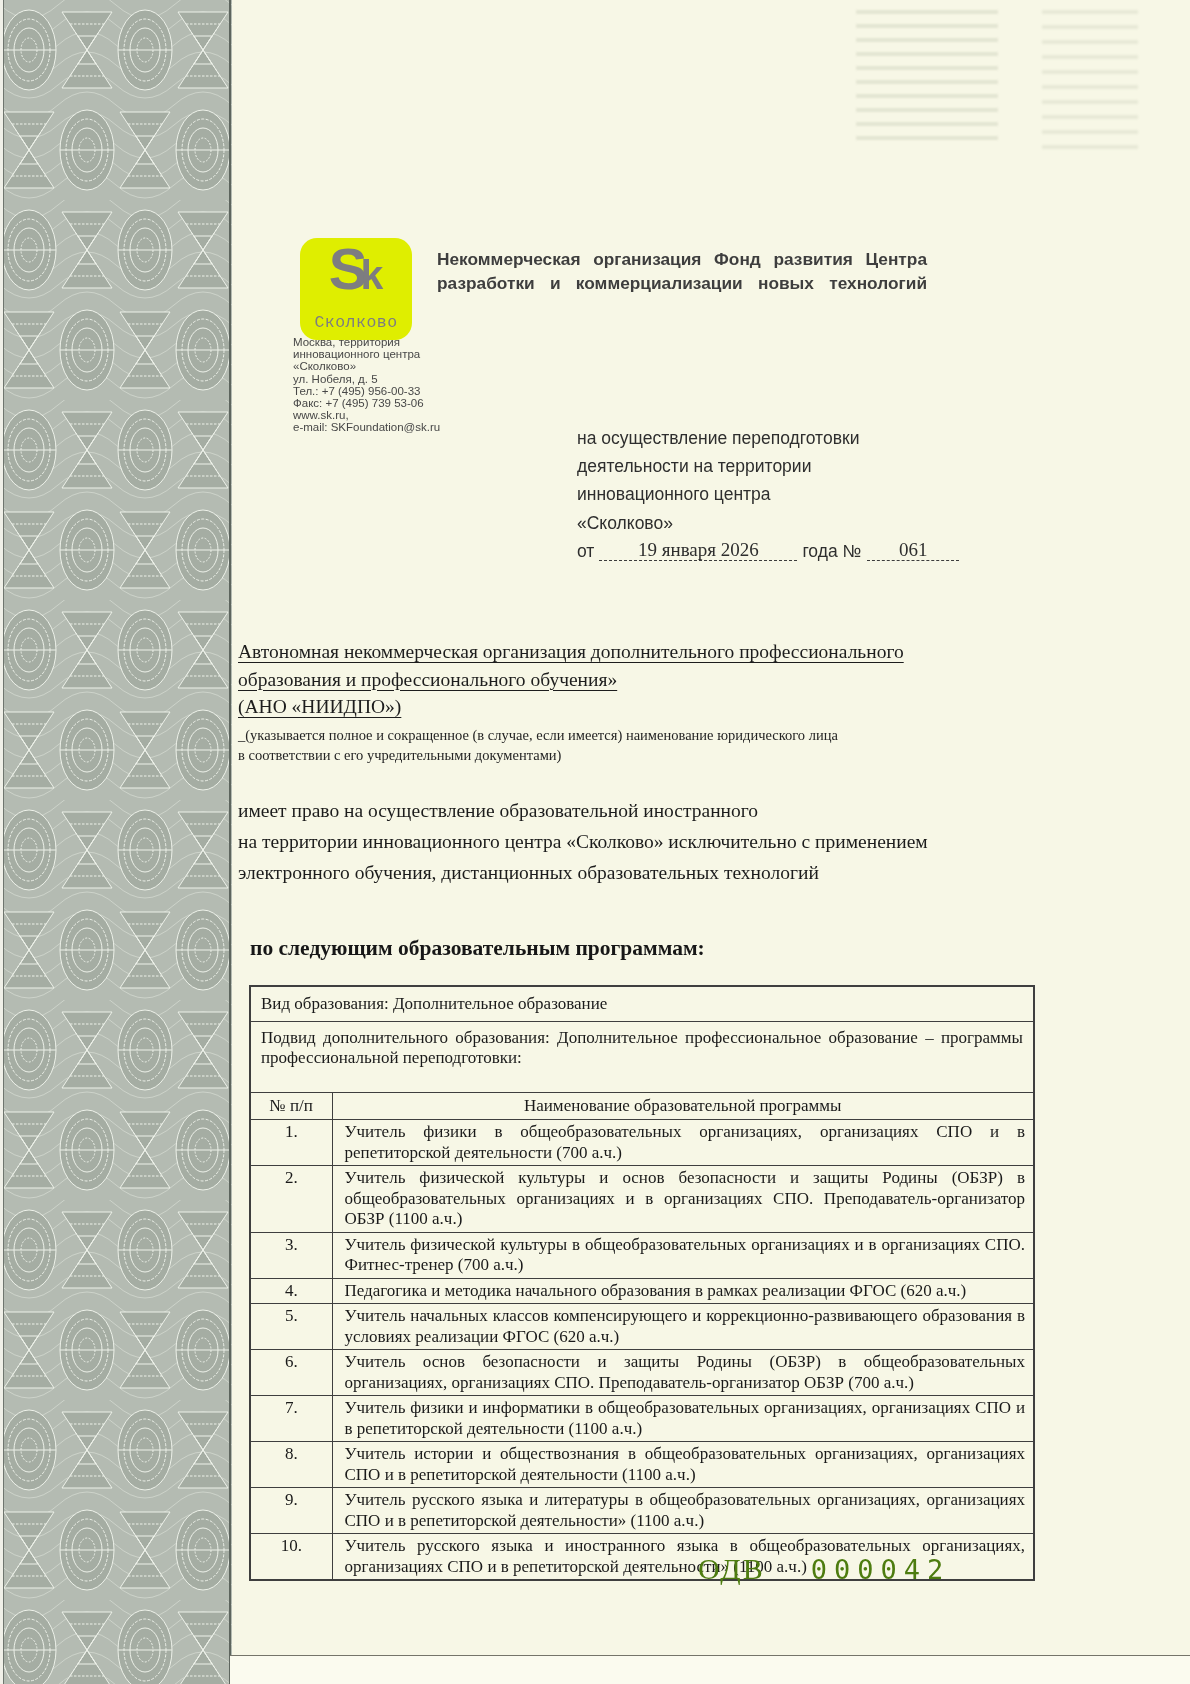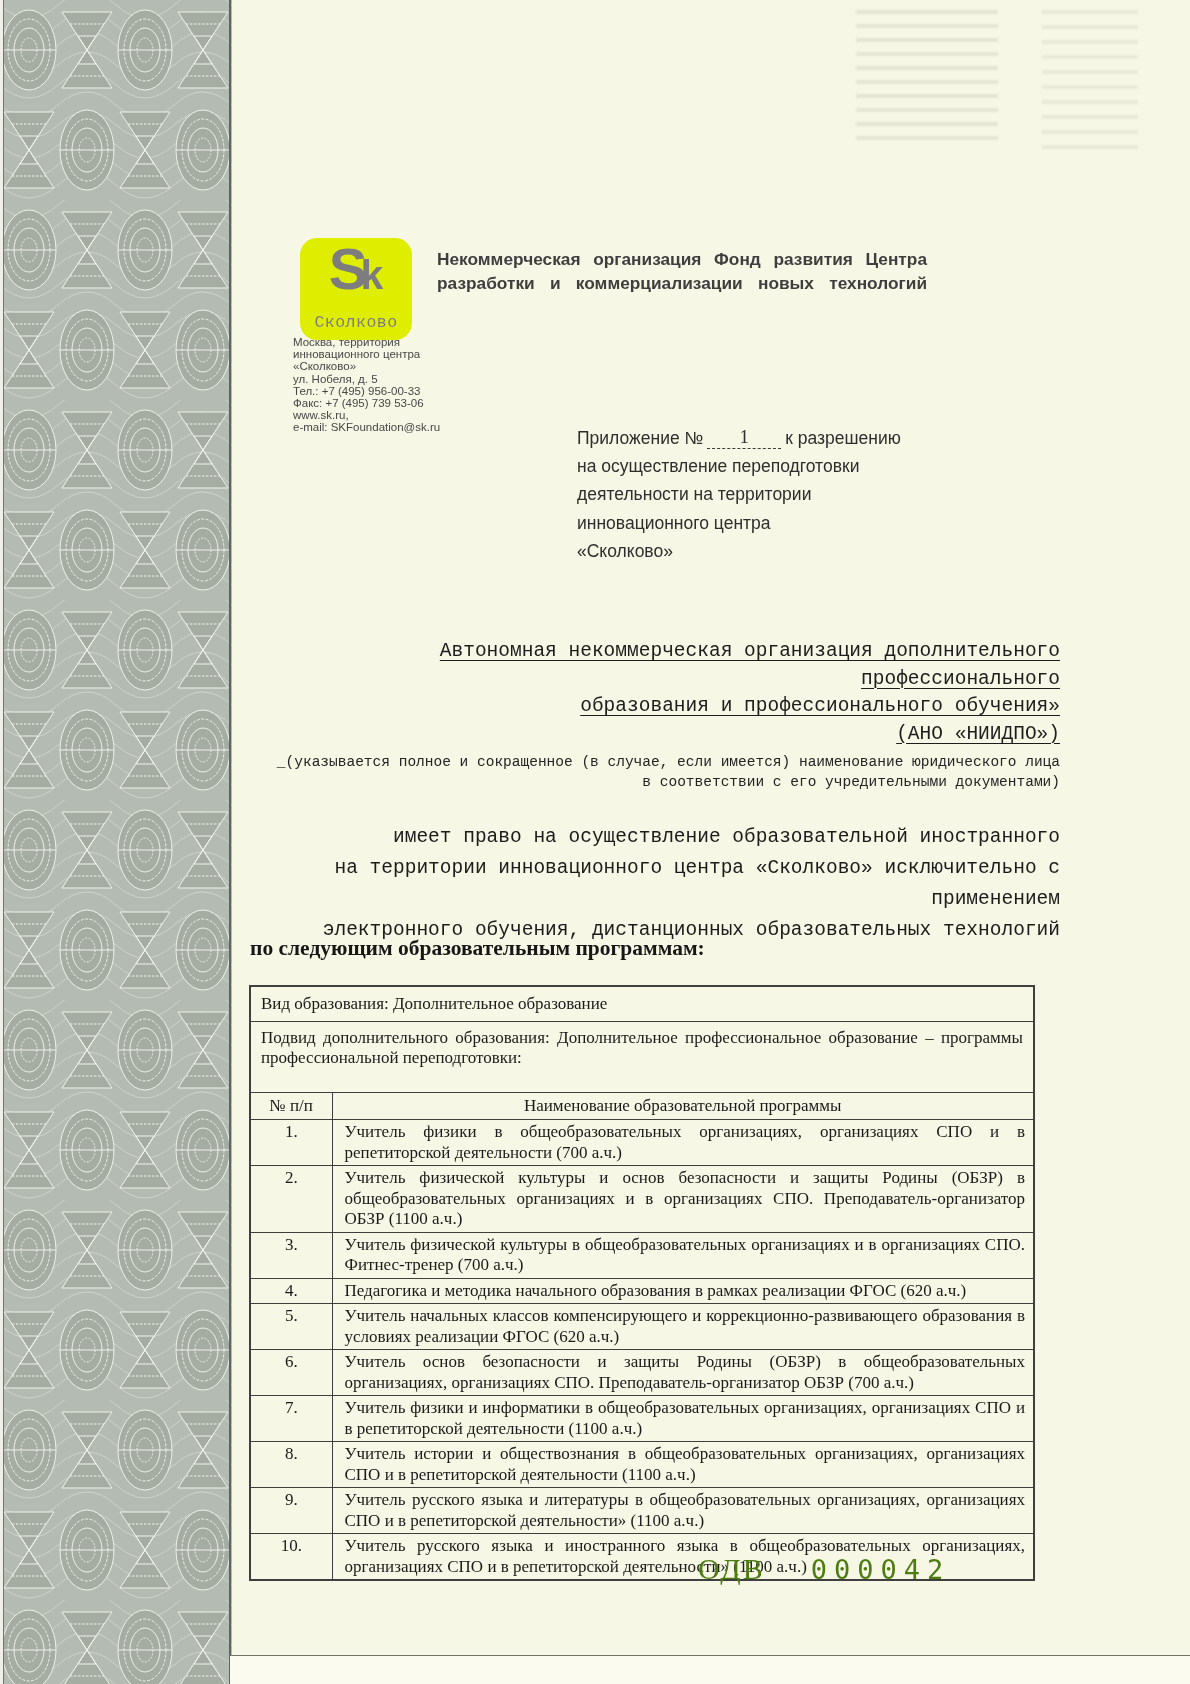--- a/index.html
+++ b/index.html
@@ -51,21 +51,21 @@
   
   .annex{position:absolute;left:577px;top:424px;width:480px;
     font-family:"Liberation Sans",sans-serif;font-size:17.5px;line-height:28.2px;color:#2e2e2e;}
   .blank{display:inline-block;border-bottom:1.6px dashed #3c3c3c;text-align:center;
     vertical-align:baseline;line-height:1;}
   .blank .fill{font-family:"Liberation Serif",serif;font-size:19px;position:relative;top:-1px;}
   .blank-num{width:74px;margin:0 4px;}
   .blank-date{width:198px;margin:0 5px;}
   .blank-no{width:92px;margin-left:6px;}
   
-  .org-block{position:absolute;left:238px;top:638px;width:822px;text-align:right;font-family:Liberation Mono, monospace;}
+  .org-block{position:absolute;left:238px;top:638px;width:822px;text-align:left;}
   .org-line{font-size:19.5px;line-height:27.5px;
     text-decoration:underline;text-underline-offset:4px;text-decoration-thickness:1.4px;color:#1d1d1d;}
   .org-note{font-size:14.5px;line-height:20px;color:#242424;}
   .org-note.first{margin-top:4px;}
   .statement{margin-top:30px;font-size:19.5px;line-height:31px;color:#1c1c1c;}
   
   .section-heading{position:absolute;left:250px;top:936px;
     font-size:21.5px;font-weight:bold;color:#171717;}
   table.programs{position:absolute;left:249px;top:985px;width:786px;
     border-collapse:collapse;font-size:17px;line-height:20.5px;color:#1a1a1a;}
@@ -154,27 +154,27 @@
     <div>инновационного центра</div>
     <div>«Сколково»</div>
     <div>ул. Нобеля, д. 5</div>
     <div>Тел.: +7 (495) 956-00-33</div>
     <div>Факс: +7 (495) 739 53-06</div>
     <div>www.sk.ru,</div>
     <div>e-mail: SKFoundation@sk.ru</div>
   </div>
 
   <div class="annex">
-    <div>
-      <span>Приложение №</span><span class="blank blank-num"><span class="fill">1</span></span><span>к разрешению</span>
-    </div>
     <div>на осуществление переподготовки</div>
     <div>деятельности на территории</div>
     <div>инновационного центра</div>
     <div>«Сколково»</div>
+    <div>
+      <span>от</span><span class="blank blank-date"><span class="fill">19 января 2026</span></span><span>года №</span><span class="blank blank-no"><span class="fill">061</span></span>
+    </div>
   </div>
 
   <div class="org-block">
     <div class="org-line">Автономная некоммерческая организация дополнительного профессионального</div>
     <div class="org-line">образования и профессионального обучения»</div>
     <div class="org-line">(АНО «НИИДПО»)</div>
     <div class="org-note first">_(указывается полное и сокращенное (в случае, если имеется) наименование юридического лица</div>
     <div class="org-note">в соответствии с его учредительными документами)</div>
     <div class="statement">
       <div>имеет право на осуществление образовательной иностранного</div>

